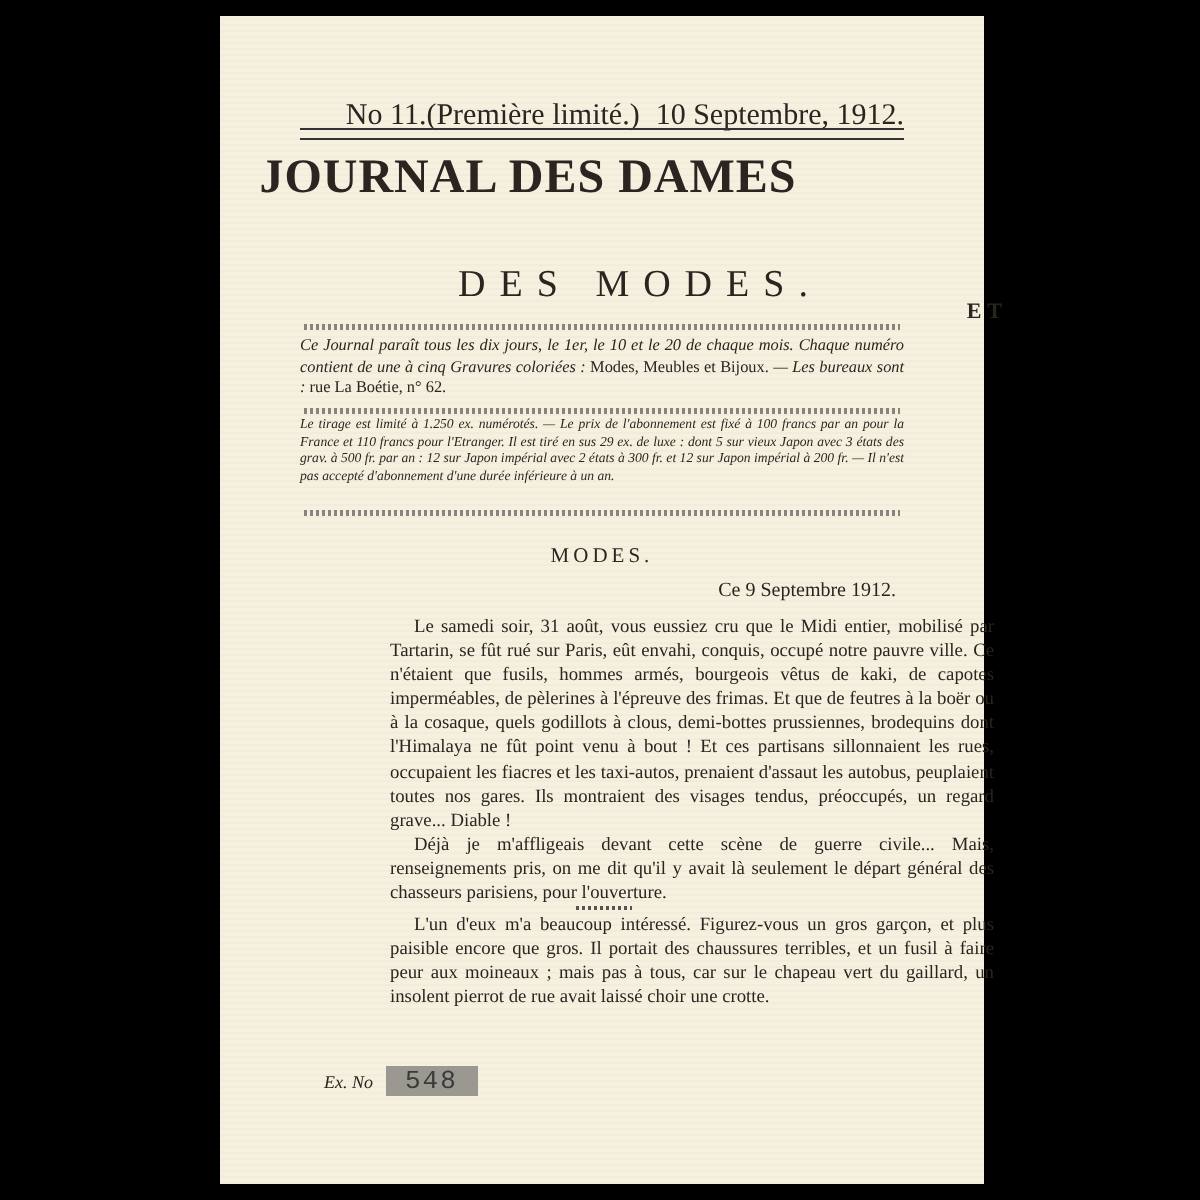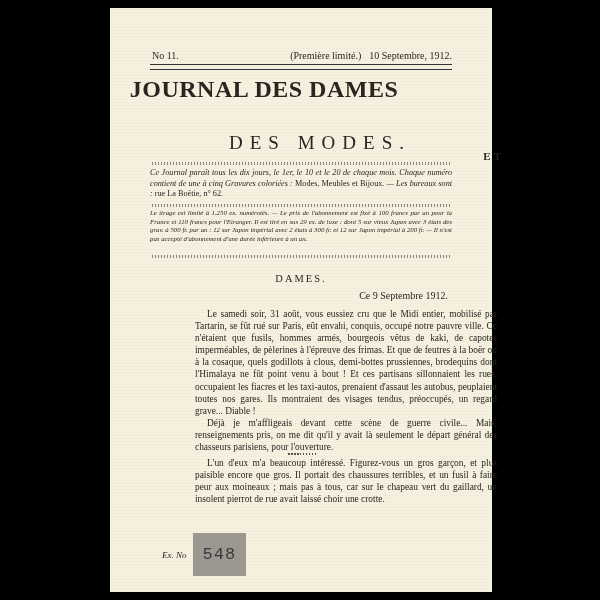--- a/index.html
+++ b/index.html
@@ -8,21 +8,21 @@
     font-family: "Liberation Serif", "DejaVu Serif", serif;
   }
   .paper {
     position: absolute; left: 110px; top: 8px; width: 382px; height: 584px;
     background: #f6f1df;
     background-image: repeating-linear-gradient(0deg, rgba(0,0,0,0.018) 0px, rgba(0,0,0,0.018) 1px, transparent 1px, transparent 3px);
     color: #2a2520;
   }
   .masthead-line {
     position: absolute; left: 42px; top: 42px; width: 300px;
-    display: flex; justify-content: space-between; font-size: 10px;
+    display: flex; justify-content: flex-end; font-size: 15px;
   }
   .masthead-line .right { display: flex; gap: 8px; }
   .double-rule {
     position: absolute; left: 40px; top: 56px; width: 302px; height: 4px;
     border-top: 1.5px solid #333; border-bottom: 1.5px solid #333;
   }
   .title1 {
     position: absolute; left: 0; top: 68px; width: 308px; text-align: center;
     font-size: 24px; font-weight: bold; letter-spacing: 0.5px; color: #2a2520;
   }
@@ -61,21 +61,21 @@
   .small-rule {
     position: absolute; left: 178px; width: 28px; height: 2px;
     background-image: repeating-linear-gradient(90deg, #555 0px, #555 1.5px, transparent 1.5px, transparent 3px);
   }
   .ex-line {
     position: absolute; left: 52px; top: 525px; display: flex; align-items: center; gap: 6px;
     font-size: 9px; font-style: italic;
   }
   .ex-number {
     background: #9a9890; color: #3a3a3a; font-style: normal; font-family: "Liberation Mono", monospace;
-    font-size: 17px; padding: 12px 10px; letter-spacing: 1px;
+    font-size: 13px; padding: 0 10px; letter-spacing: 1px;
   }
 </style>
 </head>
 <body>
 
 <div class="paper">
   <div class="masthead-line">
     <span>No 11.</span>
     <span class="right">
       <span>(Première limité.)</span>
@@ -96,21 +96,21 @@
     <span>— Les bureaux sont :</span>
     <span class="upright">rue La Boétie, n° 62.</span>
   </div>
 
   <div class="wavy" style="top:196px"></div>
 
   <div class="info-block info2" style="top:201px">Le tirage est limité à 1.250 ex. numérotés. — Le prix de l'abonnement est fixé à 100 francs par an pour la France et 110 francs pour l'Etranger. Il est tiré en sus 29 ex. de luxe : dont 5 sur vieux Japon avec 3 états des grav. à 500 fr. par an : 12 sur Japon impérial avec 2 états à 300 fr. et 12 sur Japon impérial à 200 fr. — Il n'est pas accepté d'abonnement d'une durée inférieure à un an.</div>
 
   <div class="wavy" style="top:247px"></div>
 
-  <div class="paris">DAMES.</div>
+  <div class="paris">MODES.</div>
   <div class="date">Ce 9 Septembre 1912.</div>
 
   <div class="body-text" style="top:300px">
     <p>Le samedi soir, 31 août, vous eussiez cru que le Midi entier, mobilisé par Tartarin, se fût rué sur Paris, eût envahi, conquis, occupé notre pauvre ville. Ce n'étaient que fusils, hommes armés, bourgeois vêtus de kaki, de capotes imperméables, de pèlerines à l'épreuve des frimas. Et que de feutres à la boër ou à la cosaque, quels godillots à clous, demi-bottes prussiennes, brodequins dont l'Himalaya ne fût point venu à bout ! Et ces partisans sillonnaient les rues, occupaient les fiacres et les taxi-autos, prenaient d'assaut les autobus, peuplaient toutes nos gares. Ils montraient des visages tendus, préoccupés, un regard grave... Diable !</p>
     <p>Déjà je m'affligeais devant cette scène de guerre civile... Mais, renseignements pris, on me dit qu'il y avait là seulement le départ général des chasseurs parisiens, pour l'ouverture.</p>
   </div>
 
   <div class="small-rule" style="top:445px"></div>
 
   <div class="body-text" style="top:449px">

